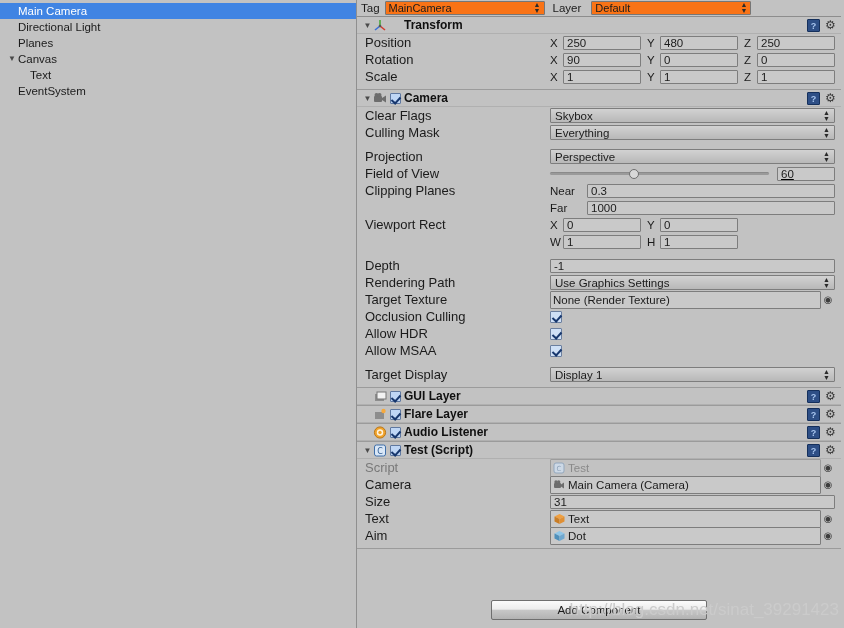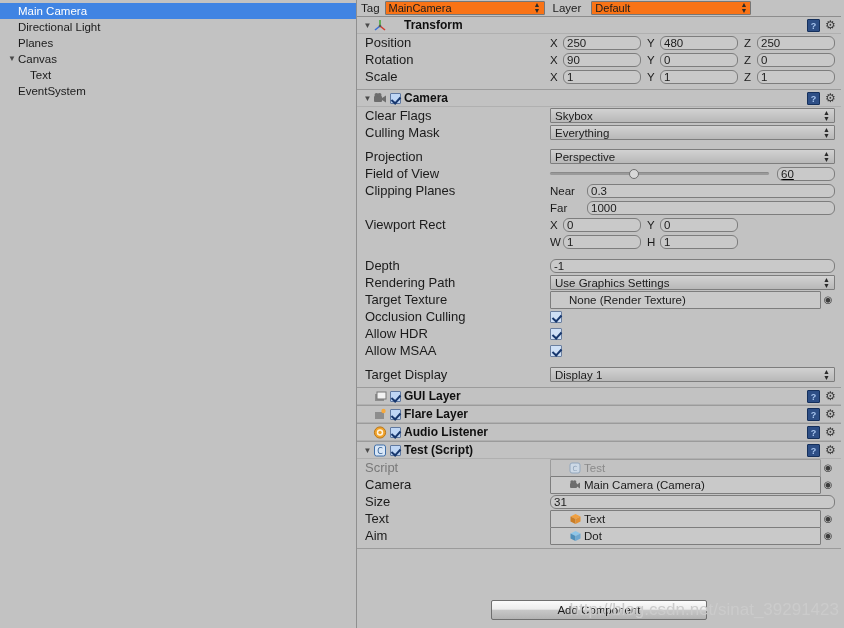--- a/index.html
+++ b/index.html
@@ -125,21 +125,21 @@
   }
   .plabel {
     width: 185px; flex: 0 0 185px;
     font-size: 13px; color: #1b1b1b; white-space: nowrap;
   }
   .plabel.dim { color: #797979; }
   .pfield { flex: 1; display: flex; align-items: center; padding-right: 6px; }
 
   .tf {
     height: 14px; background: #c9c9c9;
-    border: 1px solid #7d7d7d; border-radius: 6px;
+    border: 1px solid #7d7d7d; border-radius: 1px;
     font-size: 11.5px; color: #1b1b1b; line-height: 12px;
     padding: 0 3px; display: flex; align-items: center;
     white-space: nowrap; overflow: hidden;
   }
   .tf.wide { flex: 1; }
   .axis-lbl {
     font-size: 11.5px; color: #1b1b1b; margin-right: 3px;
     width: 10px; flex: 0 0 10px;
   }
   .vec-group { display: flex; align-items: center; flex: 1; gap: 0; }
@@ -185,21 +185,21 @@
   }
   .cbox::after {
     content: ""; position: absolute; left: 3px; top: 1px;
     width: 4px; height: 7px; border: solid #17376e;
     border-width: 0 2px 2px 0; transform: rotate(42deg);
   }
 
   .objfield {
     flex: 1; height: 18px; background: #c9c9c9;
     border: 1px solid #7d7d7d; border-radius: 1px;
-    display: flex; align-items: center; padding: 0 18px;
+    display: flex; align-items: center; padding: 0 2px;
     font-size: 11.5px; color: #1b1b1b;
   }
   .objfield.disabled { background: #c2c2c2; color: #8a8a8a; border-color: #9c9c9c; }
   .obj-ico { width: 13px; height: 12px; flex: 0 0 13px; margin-right: 2px; }
   .obj-sel {
     width: 14px; flex: 0 0 14px; text-align: center;
     font-size: 10px; color: #3d3d3d; line-height: 15px;
   }
 
   .spacer { height: 7px; }

